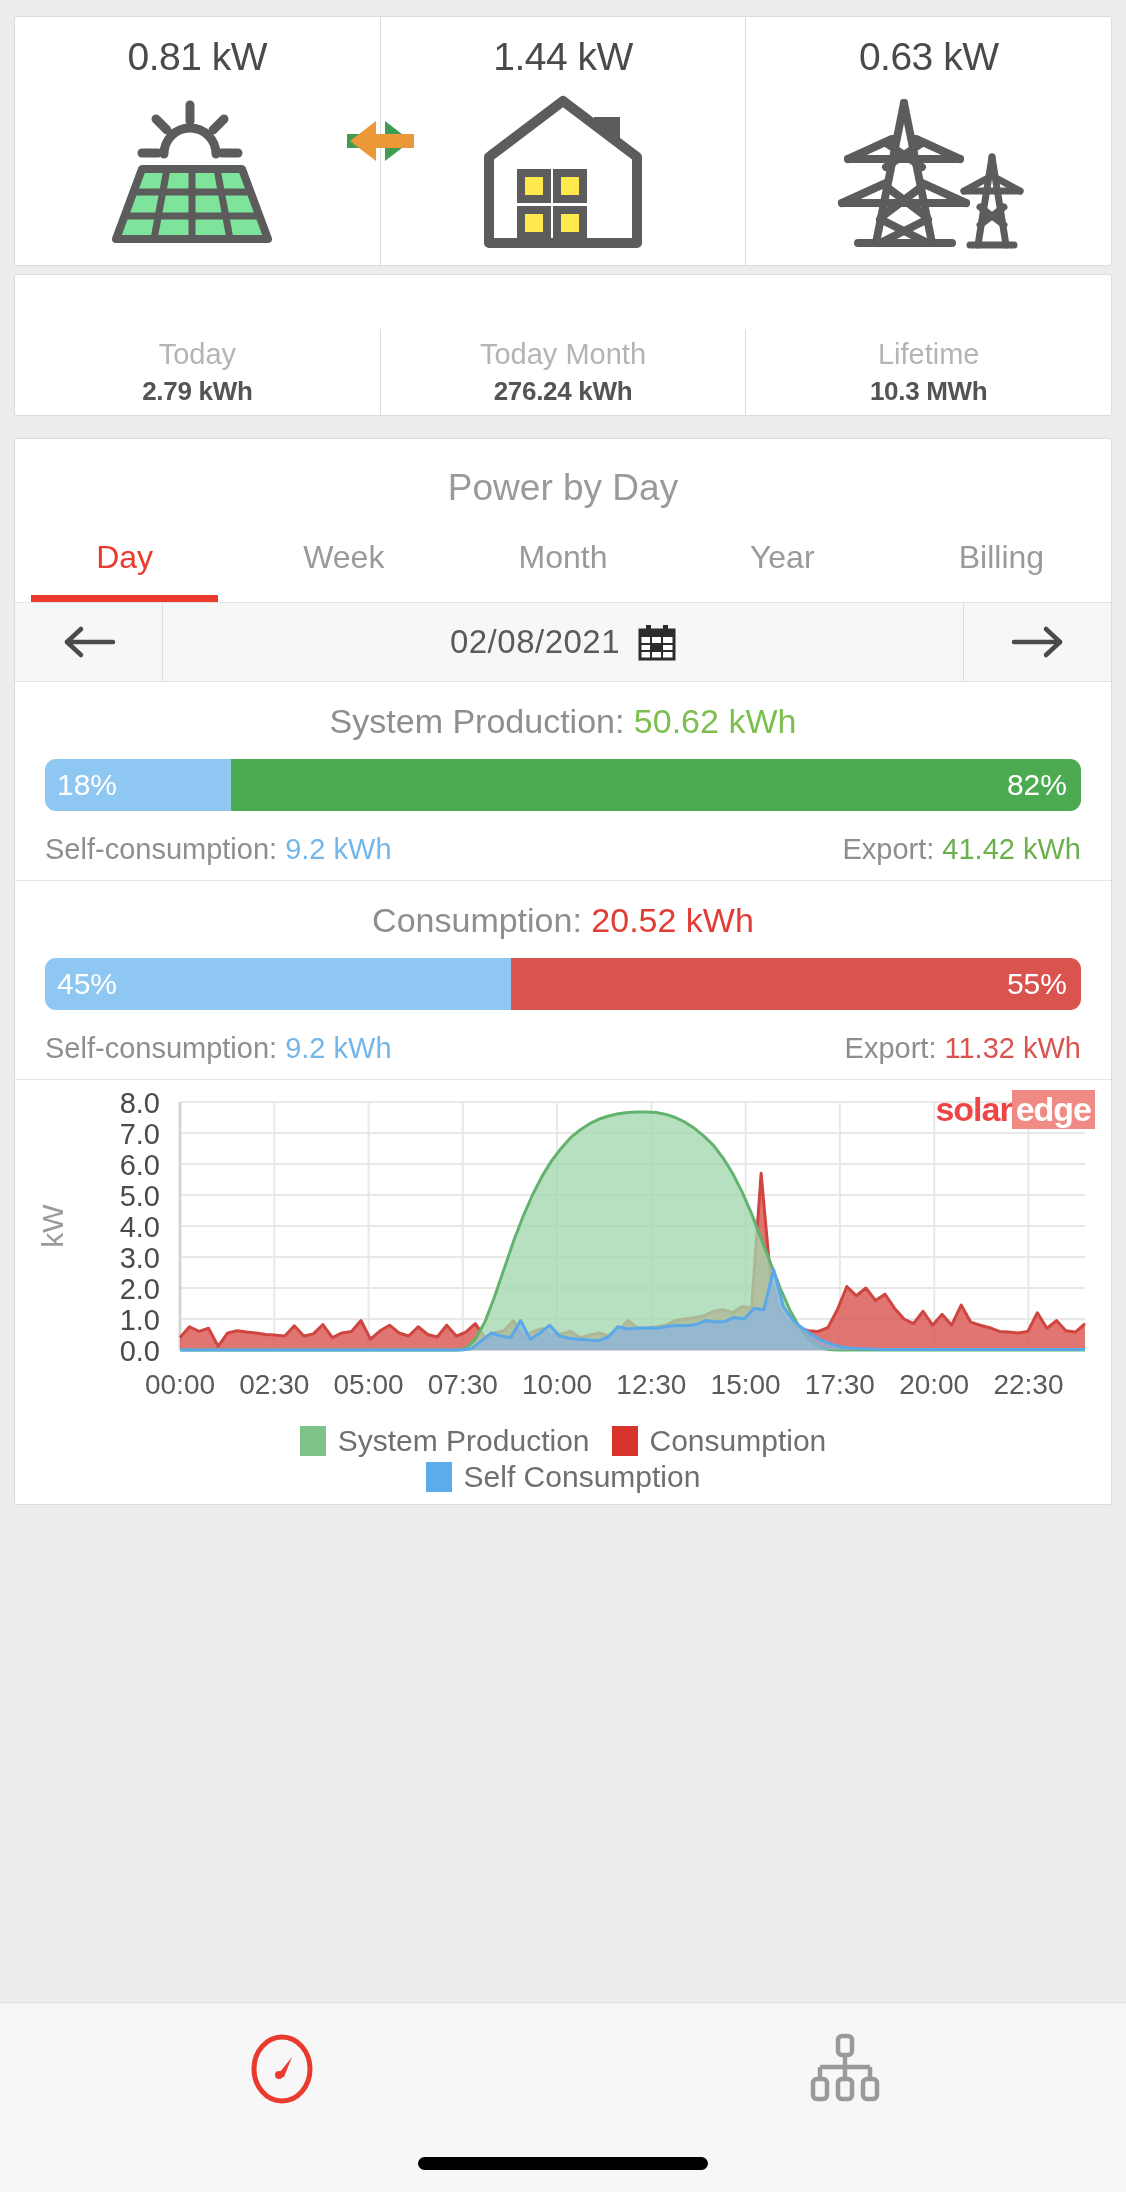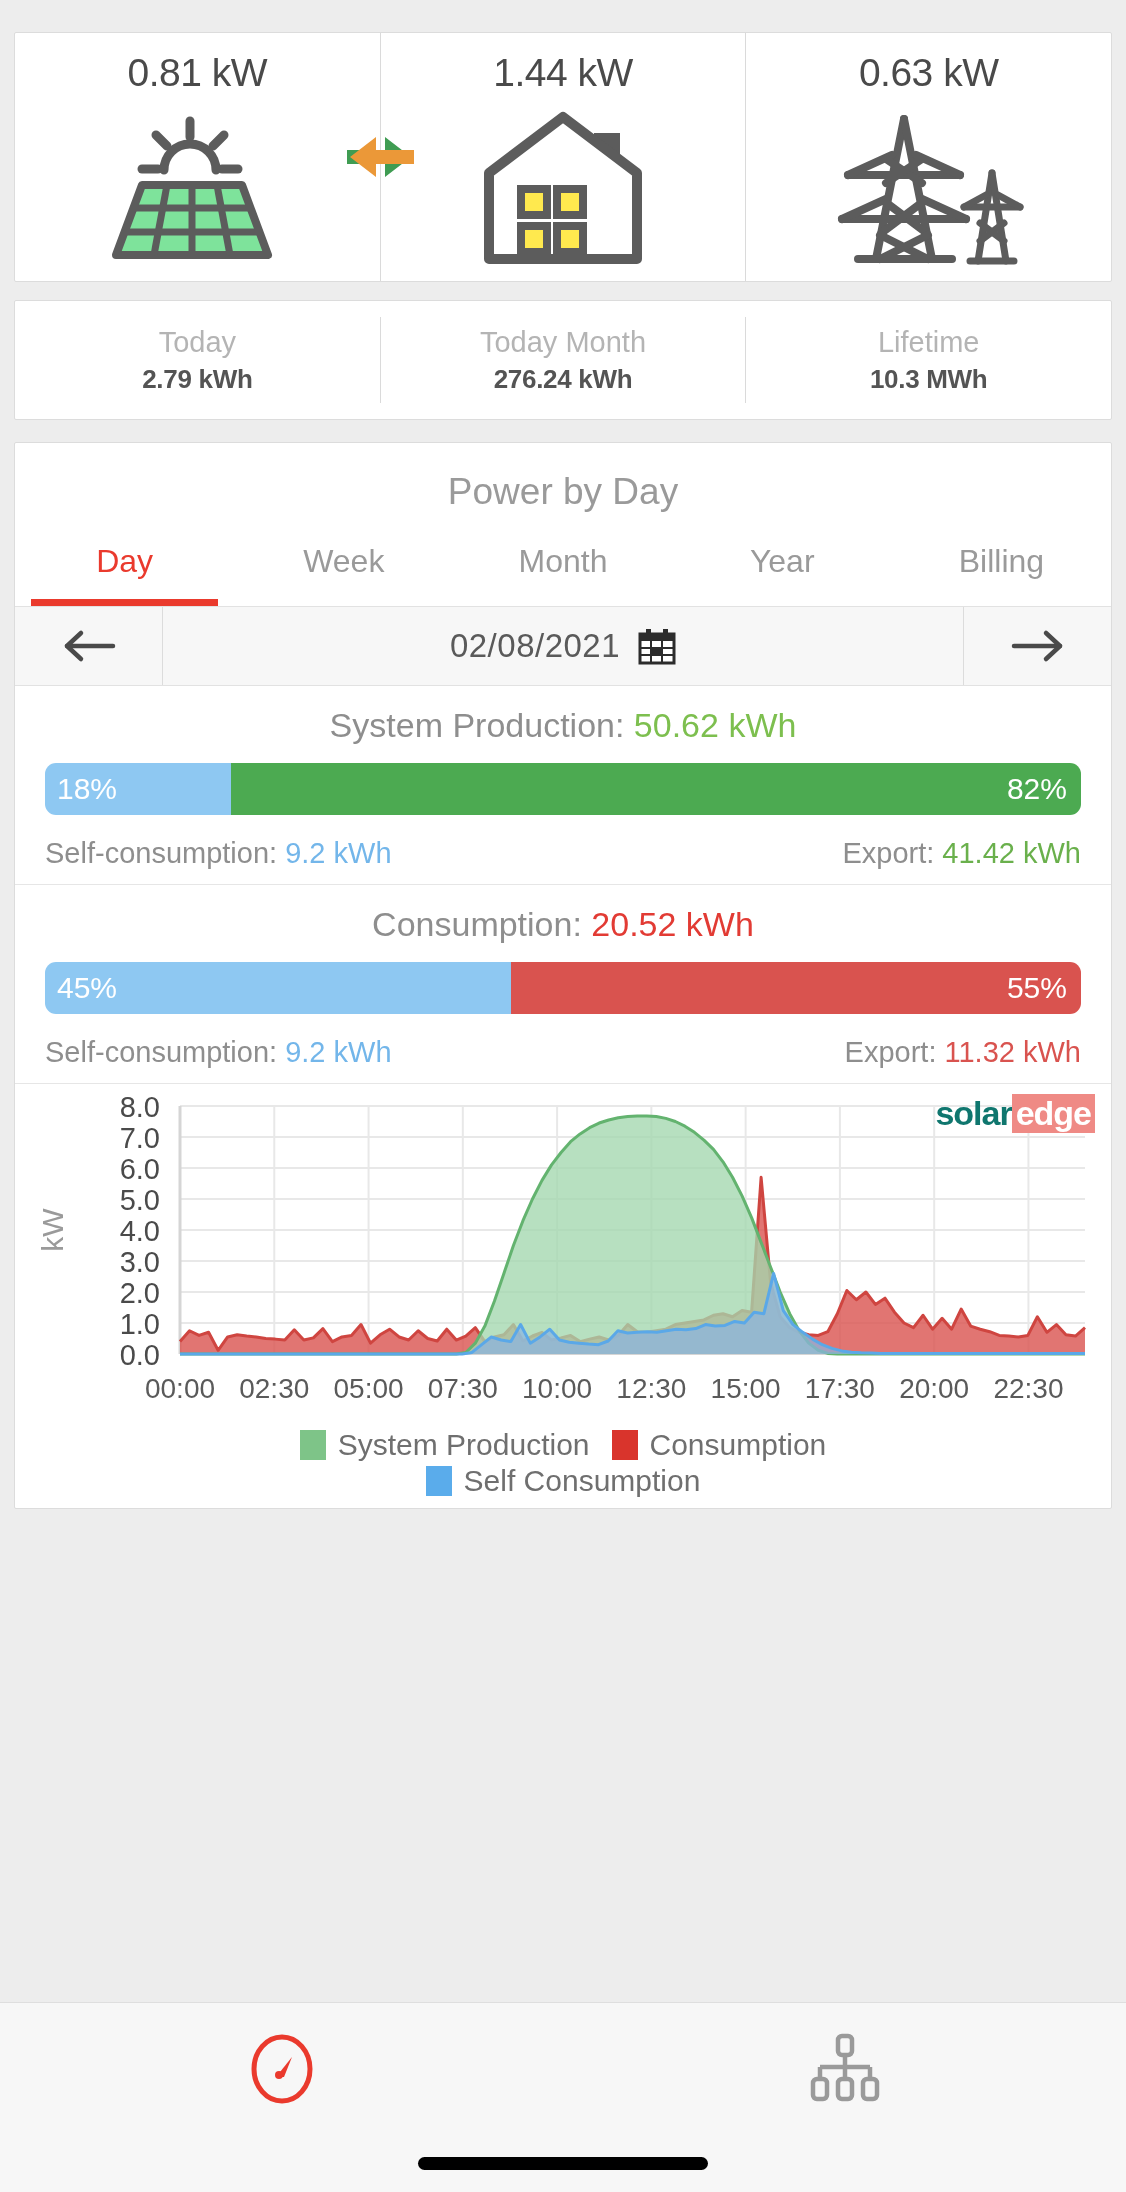--- a/index.html
+++ b/index.html
@@ -14,21 +14,21 @@
 
   .scroll-area { flex:1 1 auto; padding:0 14px; overflow:hidden; background:#ededed; }
 
   .card {
     background:#ffffff;
     border:1px solid #dcdcdc;
     border-radius:2px;
   }
 
   
-  .flow-card { height:250px; margin-top:32px; display:flex; }
+  .flow-card { height:250px; margin-top:16px; display:flex; }
   .flow-col {
     flex:1 1 0; position:relative;
     display:flex; flex-direction:column; align-items:center;
     border-right:1px solid #dadada;
   }
   .flow-col:last-child { border-right:none; }
   .flow-value {
     font-size:39px; color:#4a4a4a; letter-spacing:-0.5px;
     margin-top:18px; font-weight:400; white-space:nowrap;
   }
@@ -37,21 +37,21 @@
     display:flex; align-items:center; justify-content:center;
   }
   .arrow {
     position:absolute; top:50%; transform:translateY(-50%);
     width:70px; height:56px; z-index:5;
   }
   .arrow.right { right:-35px; }
   .arrow.left  { left:-35px; }
 
   
-  .stats-card { height:120px; margin-top:18px; display:flex; align-items:center; }
+  .stats-card { height:142px; margin-top:8px; display:flex; align-items:flex-end; }
   .stat-col {
     flex:1 1 0; text-align:center;
     border-right:1px solid #dadada;
     padding:6px 0;
   }
   .stat-col:last-child { border-right:none; }
   .stat-label { font-size:29px; color:#b4b4b4; line-height:1.35; }
   .stat-value { font-size:26px; color:#545454; font-weight:bold; line-height:1.35; letter-spacing:-0.3px; }
 
   
@@ -106,21 +106,21 @@
   .bar-foot .v-green { color:#6ab04c; }
   .bar-foot .v-red   { color:#d9534f; }
 
   
   .chart-panel { padding:8px 0 0; position:relative; }
   .brand {
     position:absolute; top:10px; right:16px;
     font-size:34px; font-weight:bold; letter-spacing:-1px;
     display:flex; align-items:center;
   }
-  .brand .b1 { color:#0f766e; }
+  .brand .b1 { color:#ef4444; }
   .brand .b2 { color:#ffffff; background:#ef8a85; padding:0 4px; }
 
   .chart-svg-wrap { width:100%; }
   .legend {
     padding:2px 0 10px; display:flex; flex-direction:column; align-items:center; gap:2px;
   }
   .legend-row { display:flex; gap:22px; align-items:center; justify-content:center; }
   .legend-item { display:flex; align-items:center; gap:12px; font-size:30px; color:#6f6f6f;justify-content:flex-end; }
   .swatch { width:26px; height:30px; display:inline-block; }
 

